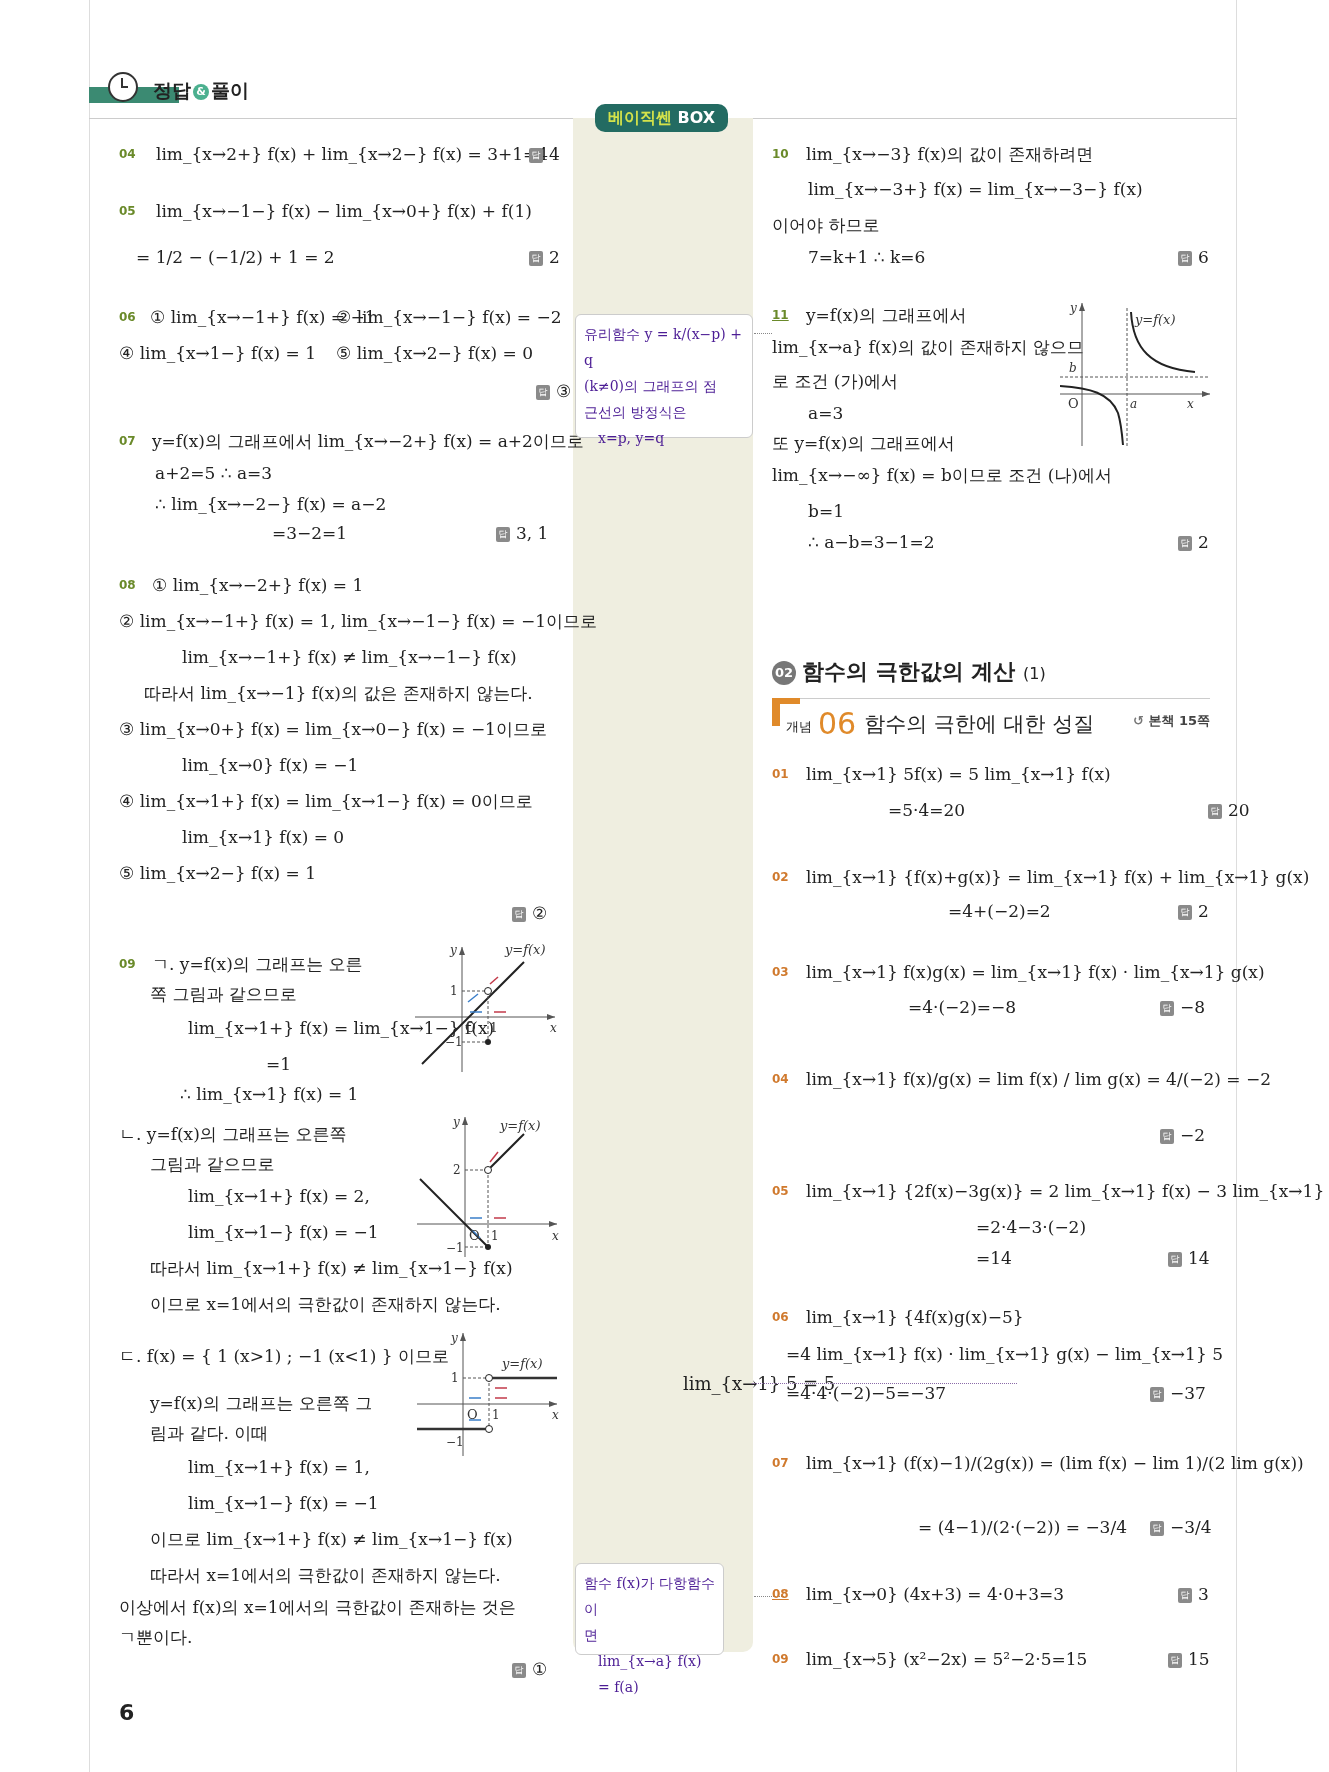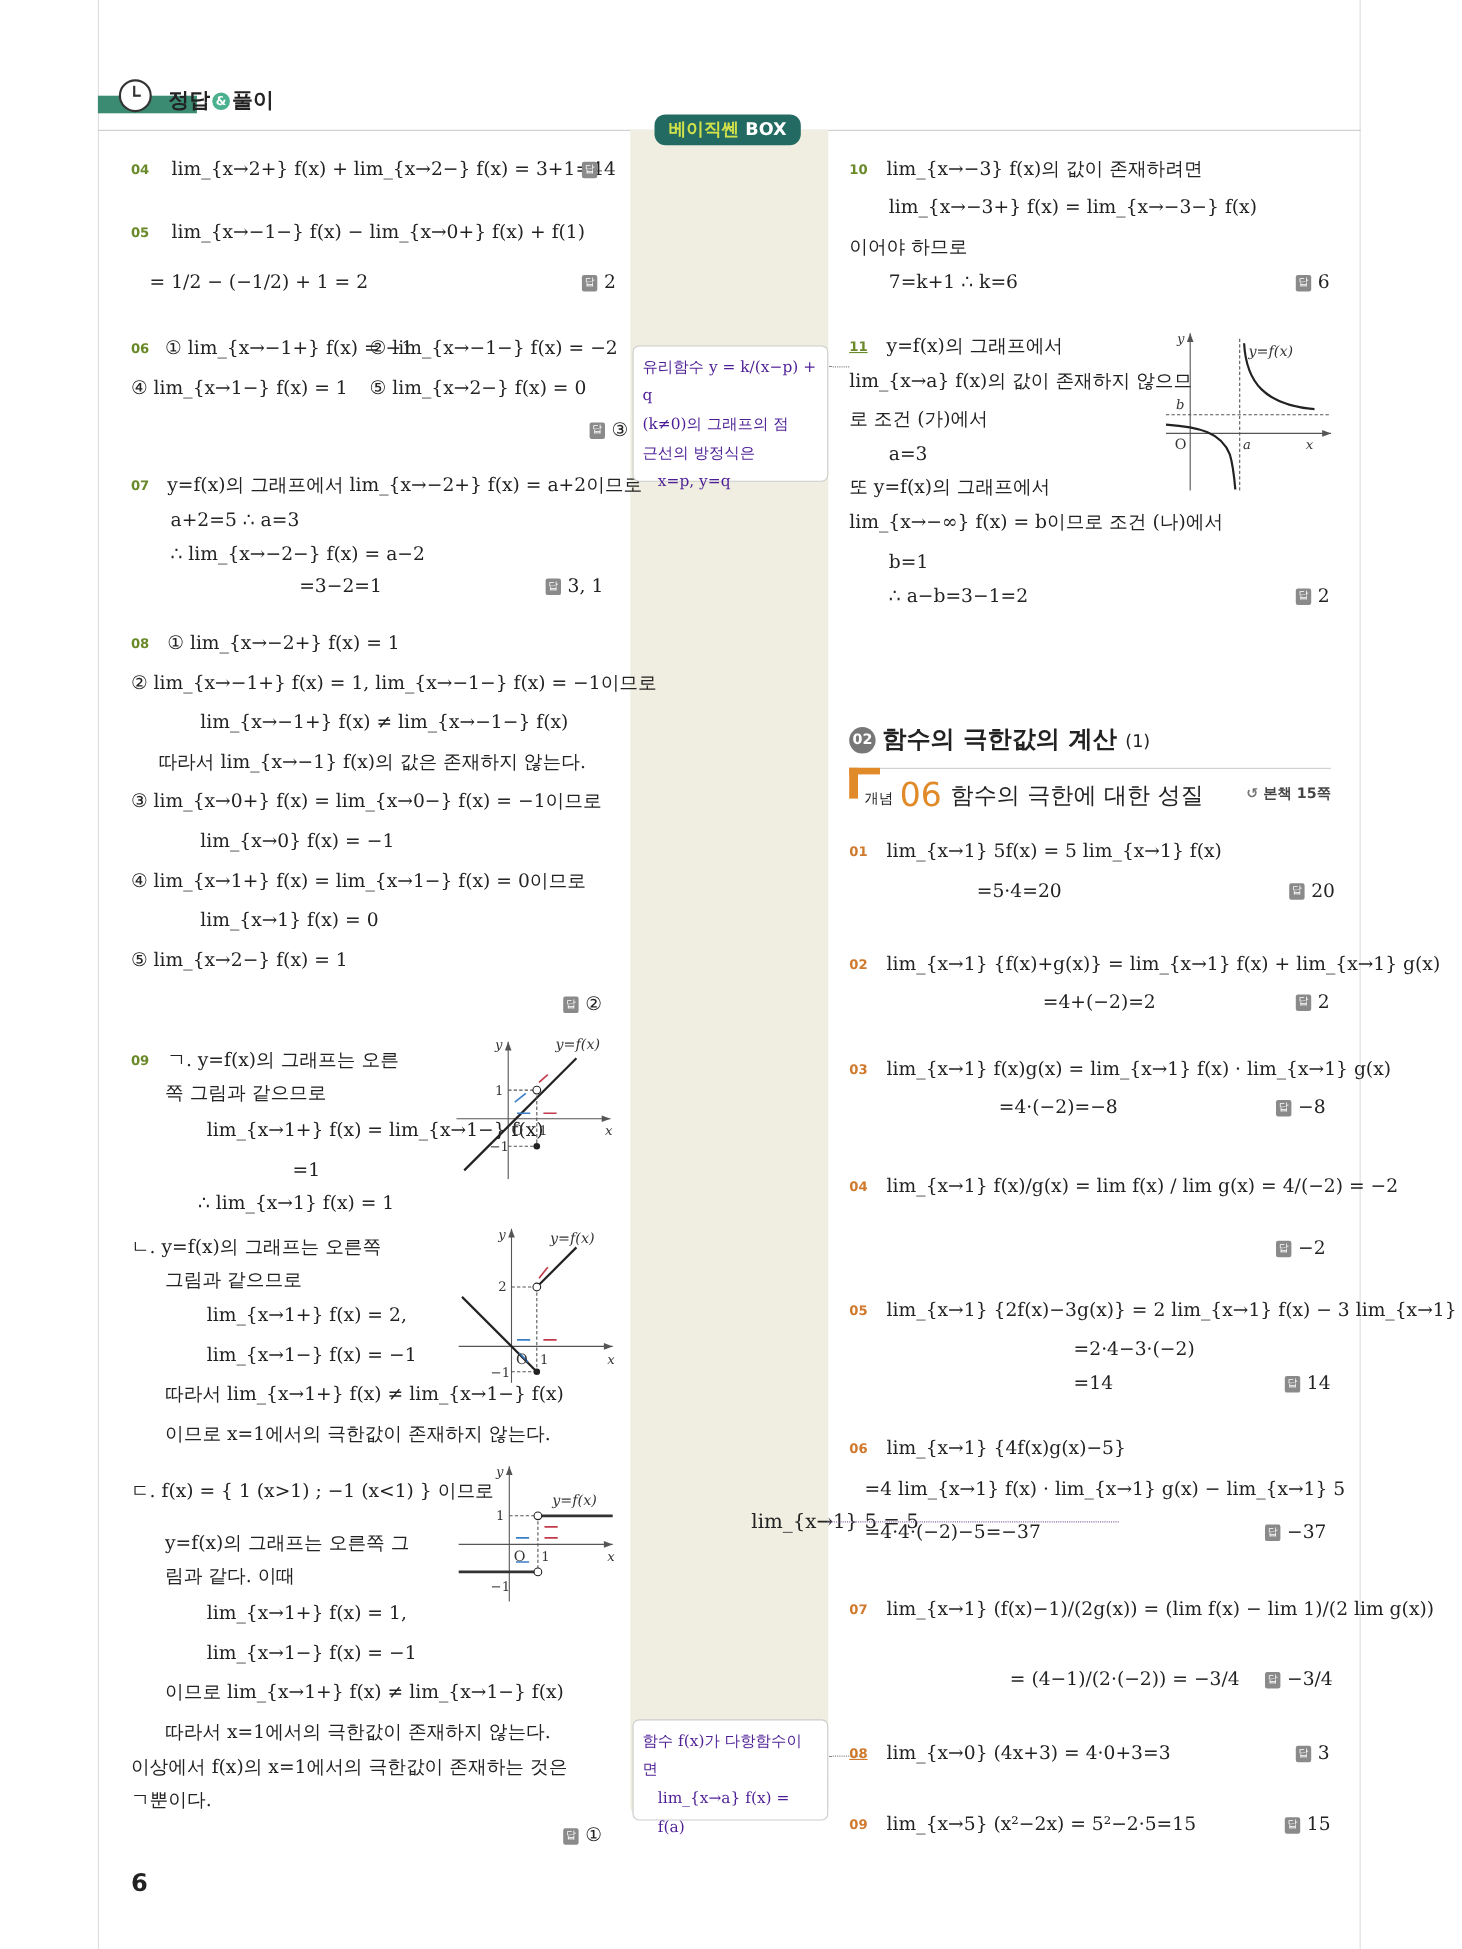--- a/index.html
+++ b/index.html
@@ -187,21 +187,21 @@
   <div>유리함수 y = k/(x−p) + q</div>
   <div>(k≠0)의 그래프의 점</div>
   <div>근선의 방정식은</div>
   <div style="padding-left:14px">x=p, y=q</div>
 </div>
 <div class="dotline" style="left:754px;top:333px;width:18px"></div>
 
 <div class="t" style="left:683px;top:1373px;font-size:18px">lim_{x→1} 5 = 5</div>
 <div class="dotline" style="left:752px;top:1383px;width:265px;border-top-color:#8a6aa8"></div>
 
-<div class="side-box" style="left:575px;top:1563px;width:178px;height:92px">
+<div class="side-box" style="left:575px;top:1563px;width:149px;height:92px">
   <div>함수 f(x)가 다항함수이</div>
   <div>면</div>
   <div style="padding-left:14px">lim_{x→a} f(x) = f(a)</div>
 </div>
 <div class="dotline" style="left:754px;top:1596px;width:30px"></div>
 
 <div class="num g" style="left:772px;top:143px">10</div>
 <div class="t" style="left:806px;top:143px">lim_{x→−3} f(x)의 값이 존재하려면</div>
 <div class="t" style="left:808px;top:178px">lim_{x→−3+} f(x) = lim_{x→−3−} f(x)</div>
 <div class="t" style="left:772px;top:214px">이어야 하므로</div>
@@ -240,21 +240,21 @@
 
 <div class="concept-line"></div>
 <div class="concept-mark"></div>
 <div class="concept-mark2"></div>
 <div class="concept"><span class="lab">개념</span><span class="n">06</span><span>함수의 극한에 대한 성질</span></div>
 <div class="ref"><span style="color:#777">↺</span> <span>본책 15쪽</span></div>
 
 <div class="num o" style="left:772px;top:763px">01</div>
 <div class="t" style="left:806px;top:763px">lim_{x→1} 5f(x) = 5 lim_{x→1} f(x)</div>
 <div class="t" style="left:888px;top:799px">=5·4=20</div>
-<div class="ans" style="left:1172px;top:799px"><span class="ico">답</span><span>20</span></div>
+<div class="ans" style="left:1208px;top:799px"><span class="ico">답</span><span>20</span></div>
 
 <div class="num o" style="left:772px;top:866px">02</div>
 <div class="t" style="left:806px;top:866px">lim_{x→1} {f(x)+g(x)} = lim_{x→1} f(x) + lim_{x→1} g(x)</div>
 <div class="t" style="left:948px;top:900px">=4+(−2)=2</div>
 <div class="ans" style="left:1178px;top:900px"><span class="ico">답</span><span>2</span></div>
 
 <div class="num o" style="left:772px;top:961px">03</div>
 <div class="t" style="left:806px;top:961px">lim_{x→1} f(x)g(x) = lim_{x→1} f(x) · lim_{x→1} g(x)</div>
 <div class="t" style="left:908px;top:996px">=4·(−2)=−8</div>
 <div class="ans" style="left:1160px;top:996px"><span class="ico">답</span><span>−8</span></div>

